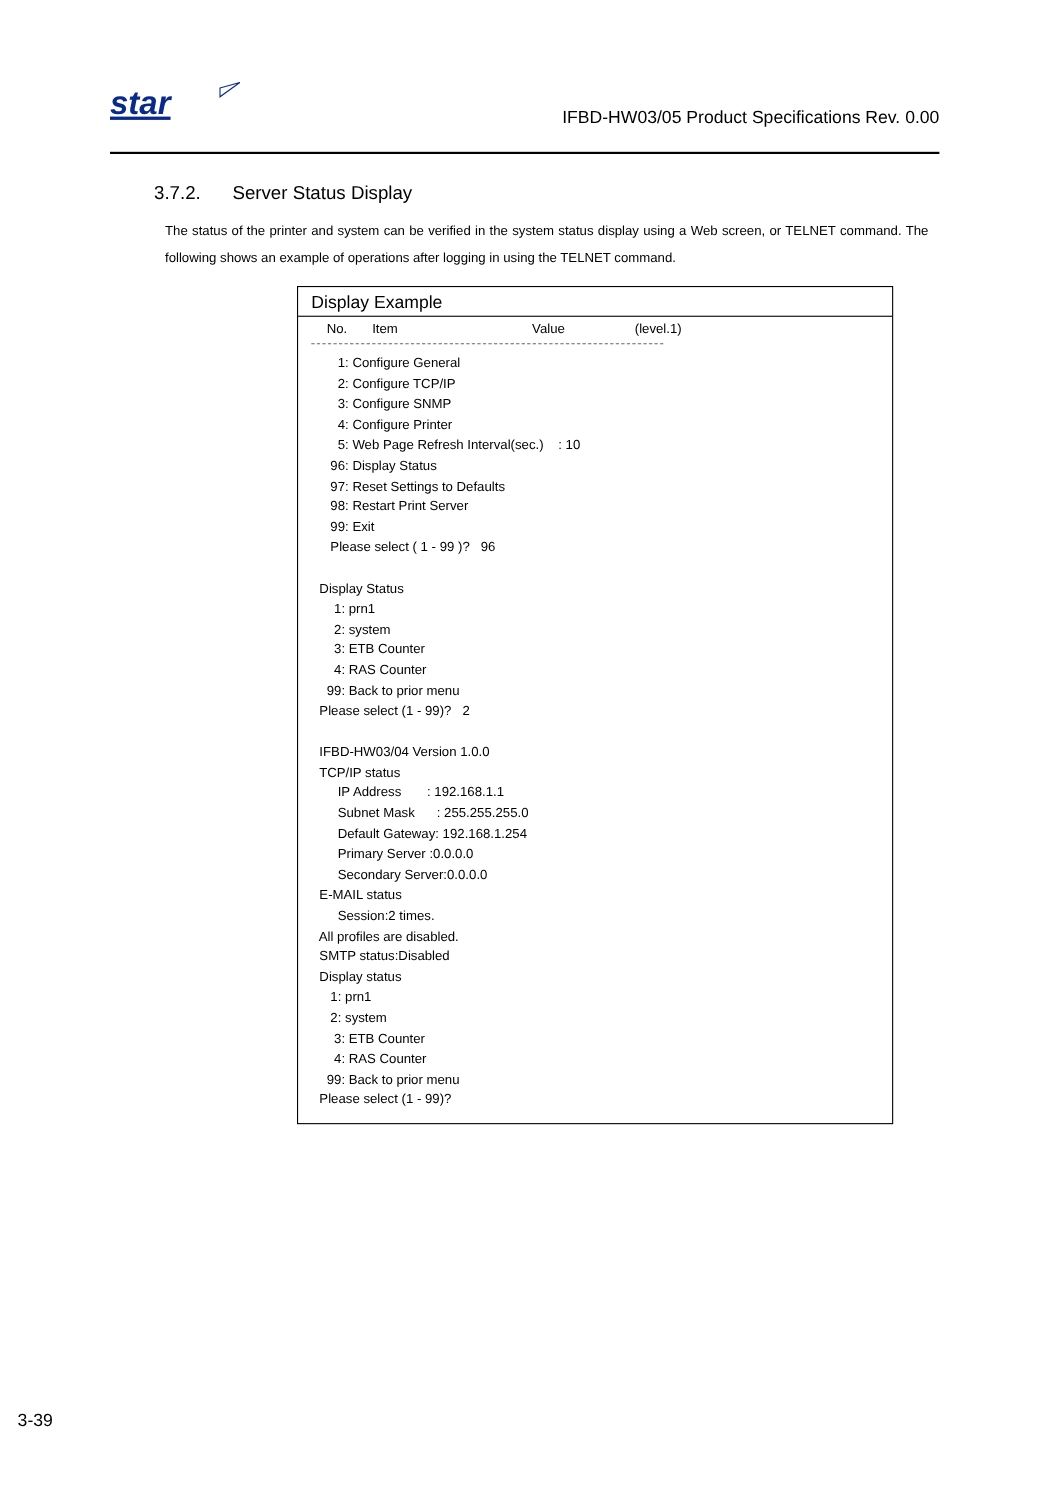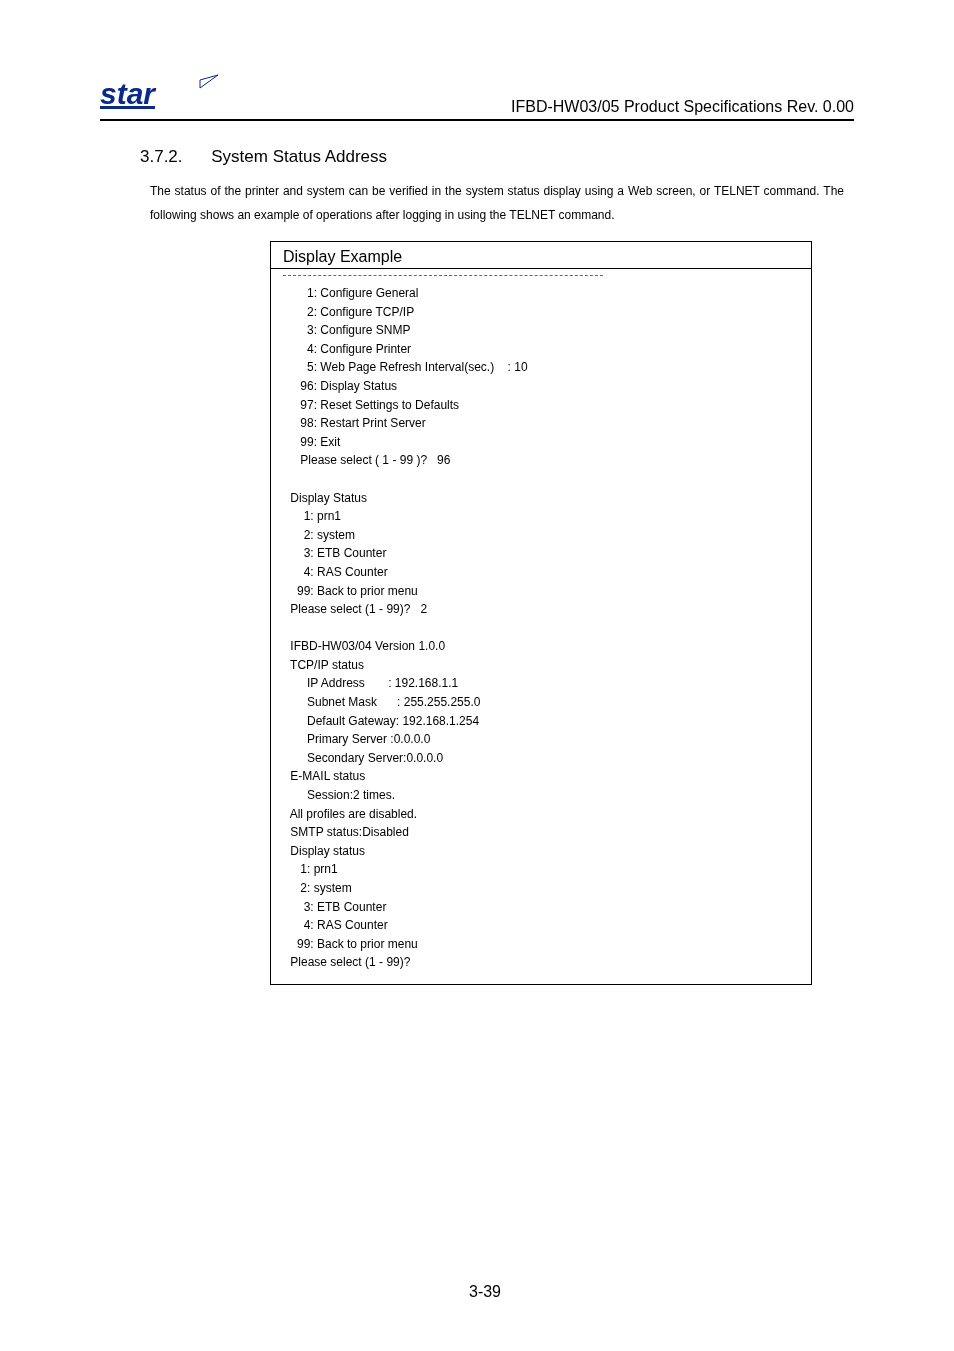--- a/index.html
+++ b/index.html
@@ -14,21 +14,21 @@
       width: 954px;
       height: 1351px;
       position: relative;
       padding: 70px 100px 50px 100px;
     }
     .header-row {
       display: flex;
       justify-content: space-between;
       align-items: flex-end;
       border-bottom: 2px solid #000;
-      padding-bottom: 3px;
+      padding-bottom: 21px;
       margin-bottom: 26px;
     }
     .logo {
       display: inline-block;
     }
     .doc-title {
       font-size: 16px;
       text-align: right;
     }
     .section-heading {
@@ -77,46 +77,52 @@
       font-size: 12px;
       line-height: 1.55;
       white-space: pre;
       margin-left: 4px;
     }
     .footer {
       position: absolute;
       bottom: 50px;
       left: 16px;
       right: 0;
-      text-align: center;
+      text-align: left;
       font-size: 16px;
     }
   </style>
 </head>
 <body>
 
 <div class="header-row">
   <span class="logo">
     <svg width="120" height="42" viewBox="0 0 120 42">
       <text x="0" y="34" font-family="Arial Black, Arial" font-size="30" font-weight="900" font-style="italic" fill="#0a2a8a" text-decoration="underline">star</text>
       <path d="M100 10 L118 5 L100 18 Z" fill="none" stroke="#0a2a8a" stroke-width="1"></path>
     </svg>
   </span>
   <span class="doc-title">IFBD-HW03/05 Product Specifications Rev. 0.00</span>
 </div>
 
 <div class="section-heading">
   <span class="section-num">3.7.2.</span>
-  <span>System Status Address</span>
+  <span>Server Status Display</span>
 </div>
 
 <p class="body-text">The status of the printer and system can be verified in the system status display using a Web screen, or TELNET command.  The following shows an example of operations after logging in using the TELNET command.</p>
 
 <div class="example-box">
   <div class="example-title">Display Example</div>
+  <div class="example-header-row">
+    <span class="h-no">No.</span>
+    <span class="h-item">Item</span>
+    <span class="h-value">Value</span>
+    <span>(level.1)</span>
+  </div>
   <hr class="dashed-line">
   <div class="terminal">      1: Configure General
       2: Configure TCP/IP
       3: Configure SNMP
       4: Configure Printer
       5: Web Page Refresh Interval(sec.)    : 10
     96: Display Status
     97: Reset Settings to Defaults
     98: Restart Print Server
     99: Exit

